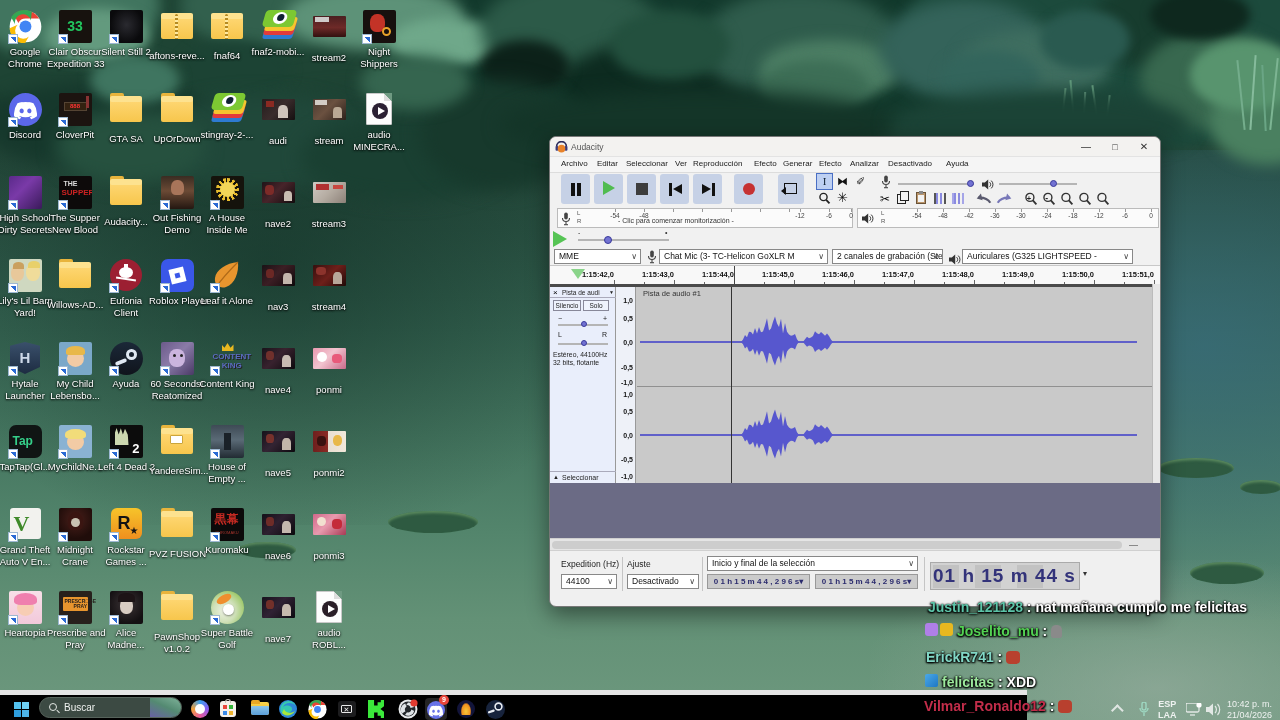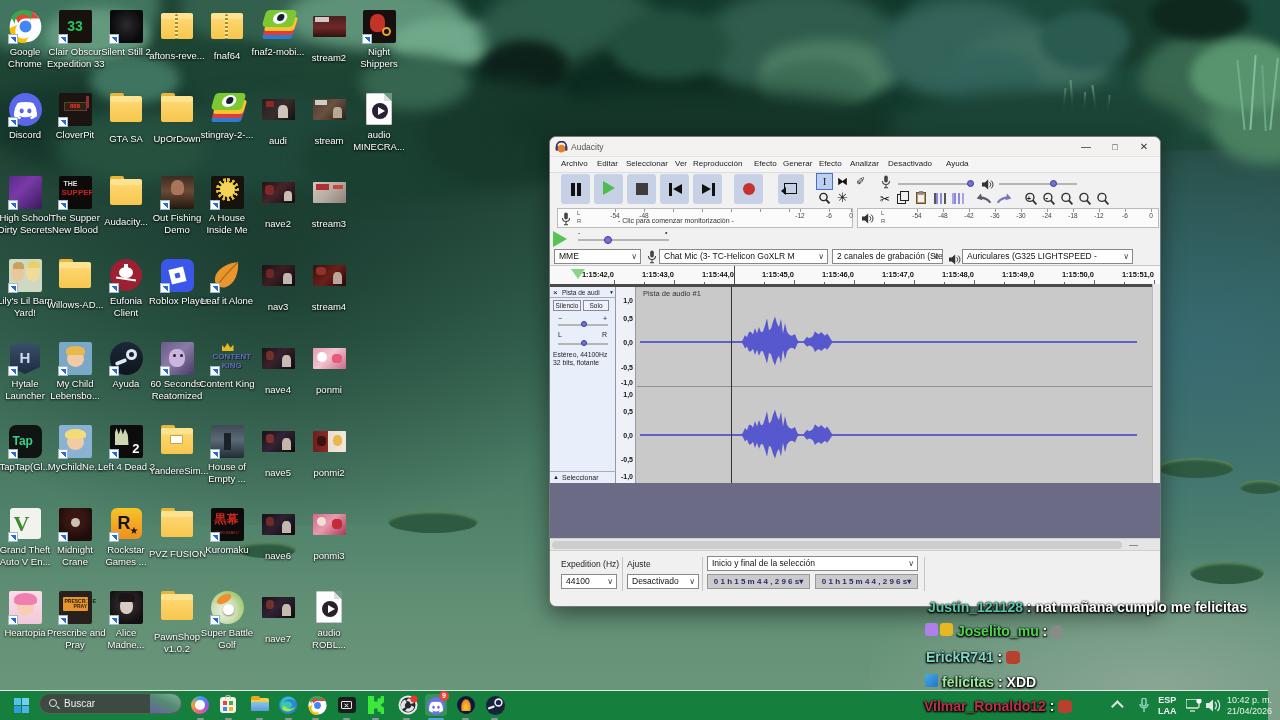--- a/index.html
+++ b/index.html
@@ -46,21 +46,21 @@
 #vruler{position:absolute;left:66px;top:0px;width:20px;height:196px;background:#eef1f8;border-right:1px solid #999;font-size:7px;color:#111;font-weight:bold}
 .vl{position:absolute;right:2px;transform:translateY(-50%)}
 #wavearea{position:absolute;left:87px;top:0;right:0;height:196px}
 #vscroll{position:absolute;right:0;top:147px;width:8px;height:199px;background:#e8e8e8;border-left:1px solid #bbb}
 #below{position:absolute;left:0;top:346px;right:0;height:55px;background:#6b6b85}
 #hscroll{position:absolute;left:0;top:401px;right:0;height:12px;background:#e5e5e5;border-top:1px solid #cfcfcf}
 #seltool{position:absolute;left:0;top:413px;right:0;height:42px;background:#f0f0f0;border-top:1px solid #d0d0d0;font-size:8.5px;color:#222}
 #statusbar{position:absolute;left:0;top:455px;right:0;height:15px;background:#f0f0f0;border-top:1px solid #d5d5d5;font-size:8.5px;color:#333}
 .tfield{position:absolute;background:#cbcbcb;border:1px solid #999;color:#2b2b6e;font-weight:bold;font-size:8px;letter-spacing:0;line-height:13px;text-align:center;white-space:nowrap}
 
-#taskbar{position:absolute;left:0;top:690px;width:1268px;height:30px;background:#15803d;border-top:1px solid #e5e5e5}
+#taskbar{position:absolute;left:0;top:690px;width:1027px;height:30px;background:#000000;border-top:5px solid #e5e5e5}
 .tbi{position:absolute;top:3px;width:22px;height:22px;border-radius:4px}
 .under{position:absolute;top:26.5px;width:7px;height:2px;background:#8a9a94;border-radius:1px}
 
 .chat{position:absolute;z-index:30;font-weight:bold;font-size:14px;color:#fff;text-shadow:0 0 2px #000,1px 1px 2px #000,-1px 1px 2px #000;white-space:nowrap}
 </style></head>
 <body>
 <div id="bg"></div>
 <div id="bgblue"></div>
 <div id="bgbr" style="position:absolute;left:870px;top:560px;width:410px;height:160px;background:radial-gradient(ellipse at 70% 80%,rgba(168,182,172,.5),rgba(168,182,172,0) 75%)"></div>
 <div id="bgblue2"></div>
@@ -944,20 +944,27 @@
  <span style="position:absolute;left:11px;top:8px">Expedition (Hz)</span>
  <div class="combo" style="left:11px;top:23px;width:56px;height:15px">44100</div>
  <span style="position:absolute;left:72px;top:6px;height:34px;border-left:1px solid #c5c5c5"></span>
  <span style="position:absolute;left:77px;top:8px">Ajuste</span>
  <div class="combo" style="left:77px;top:23px;width:72px;height:15px">Desactivado</div>
  <span style="position:absolute;left:152px;top:6px;height:34px;border-left:1px solid #c5c5c5"></span>
  <div class="combo" style="left:157px;top:5px;width:211px;height:15px">Inicio y final de la selección</div>
  <div class="tfield" style="left:157px;top:23px;width:103px;height:15px;font-size:8px">0 1 h 1 5 m 4 4 , 2 9 6 s▾</div>
  <div class="tfield" style="left:265px;top:23px;width:103px;height:15px;font-size:8px">0 1 h 1 5 m 4 4 , 2 9 6 s▾</div>
  <span style="position:absolute;left:374px;top:6px;height:34px;border-left:1px solid #c5c5c5"></span>
+ <div style="position:absolute;left:380px;top:11px;width:150px;height:28px;background:#d2d2d2;border:1px solid #aaa">
+  <span style="position:absolute;left:2px;top:2px;width:26px;height:23px;background:#c2c2c2"></span>
+  <span style="position:absolute;left:44px;top:2px;width:26px;height:23px;background:#c2c2c2"></span>
+  <span style="position:absolute;left:86px;top:2px;width:26px;height:23px;background:#c2c2c2"></span>
+  <span style="position:absolute;left:2px;top:2px;font-size:19px;font-weight:bold;color:#33337a;letter-spacing:1px;white-space:nowrap">01 h 15 m 44 s</span>
+  <span style="position:absolute;right:-8px;top:6px;font-size:8px;color:#333">▾</span>
+ </div>
 </div>
 </div>
 <div id="chat">
  <div class="chat" style="left:928px;top:599px"><span style="color:#5cc4a8">Justin_121128</span><span> : nat mañana cumplo me felicitas</span></div>
  <div class="chat" style="left:925px;top:623px"><span style="display:inline-block;width:13px;height:13px;background:#b07fe8;border-radius:3px;margin-right:2px"></span><span style="display:inline-block;width:13px;height:13px;background:#e8b820;border-radius:3px;margin-right:4px"></span><span style="color:#53d153">Joselito_mu</span><span> : </span><span style="display:inline-block;width:11px;height:13px;background:#8a8a8a;border-radius:40% 40% 20% 20%;vertical-align:-2px"></span></div>
  <div class="chat" style="left:926px;top:649px"><span style="color:#82d8c6">ErickR741</span><span> : </span><span style="display:inline-block;width:14px;height:13px;background:#b8402e;border-radius:30%;vertical-align:-2px"></span></div>
  <div class="chat" style="left:925px;top:674px"><span style="display:inline-block;width:13px;height:13px;background:linear-gradient(135deg,#4aa9e8 0%,#1f77c4 100%);border-radius:2px;margin-right:4px"></span><span style="color:#9ce89c">felicitas</span><span> : XDD</span></div>
  <div class="chat" style="left:924px;top:698px"><span style="color:#c22d4a">Vilmar_Ronaldo12</span><span> : </span><span style="display:inline-block;width:14px;height:13px;background:#b8402e;border-radius:30%;vertical-align:-2px"></span></div>
 </div>
 <div id="taskbar">

